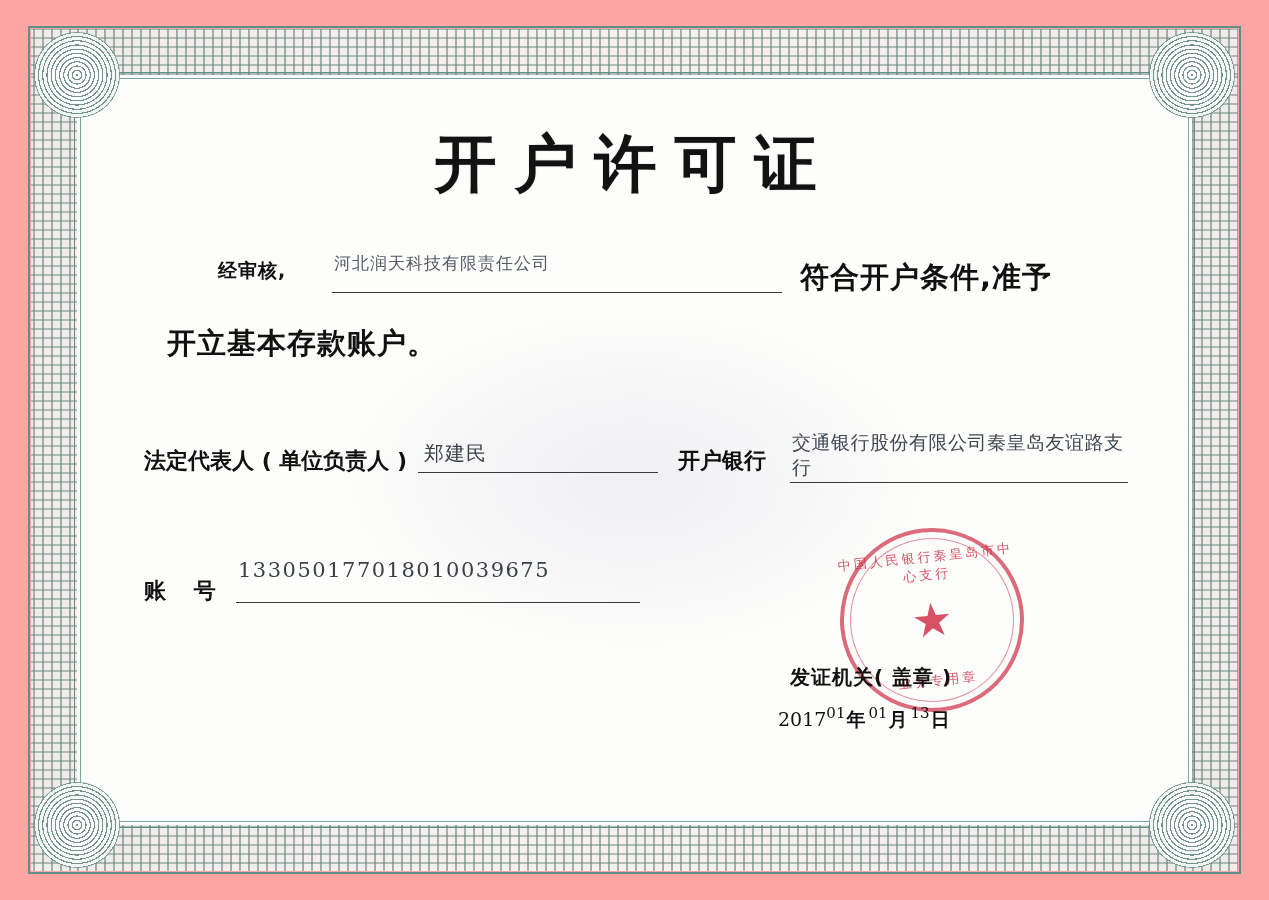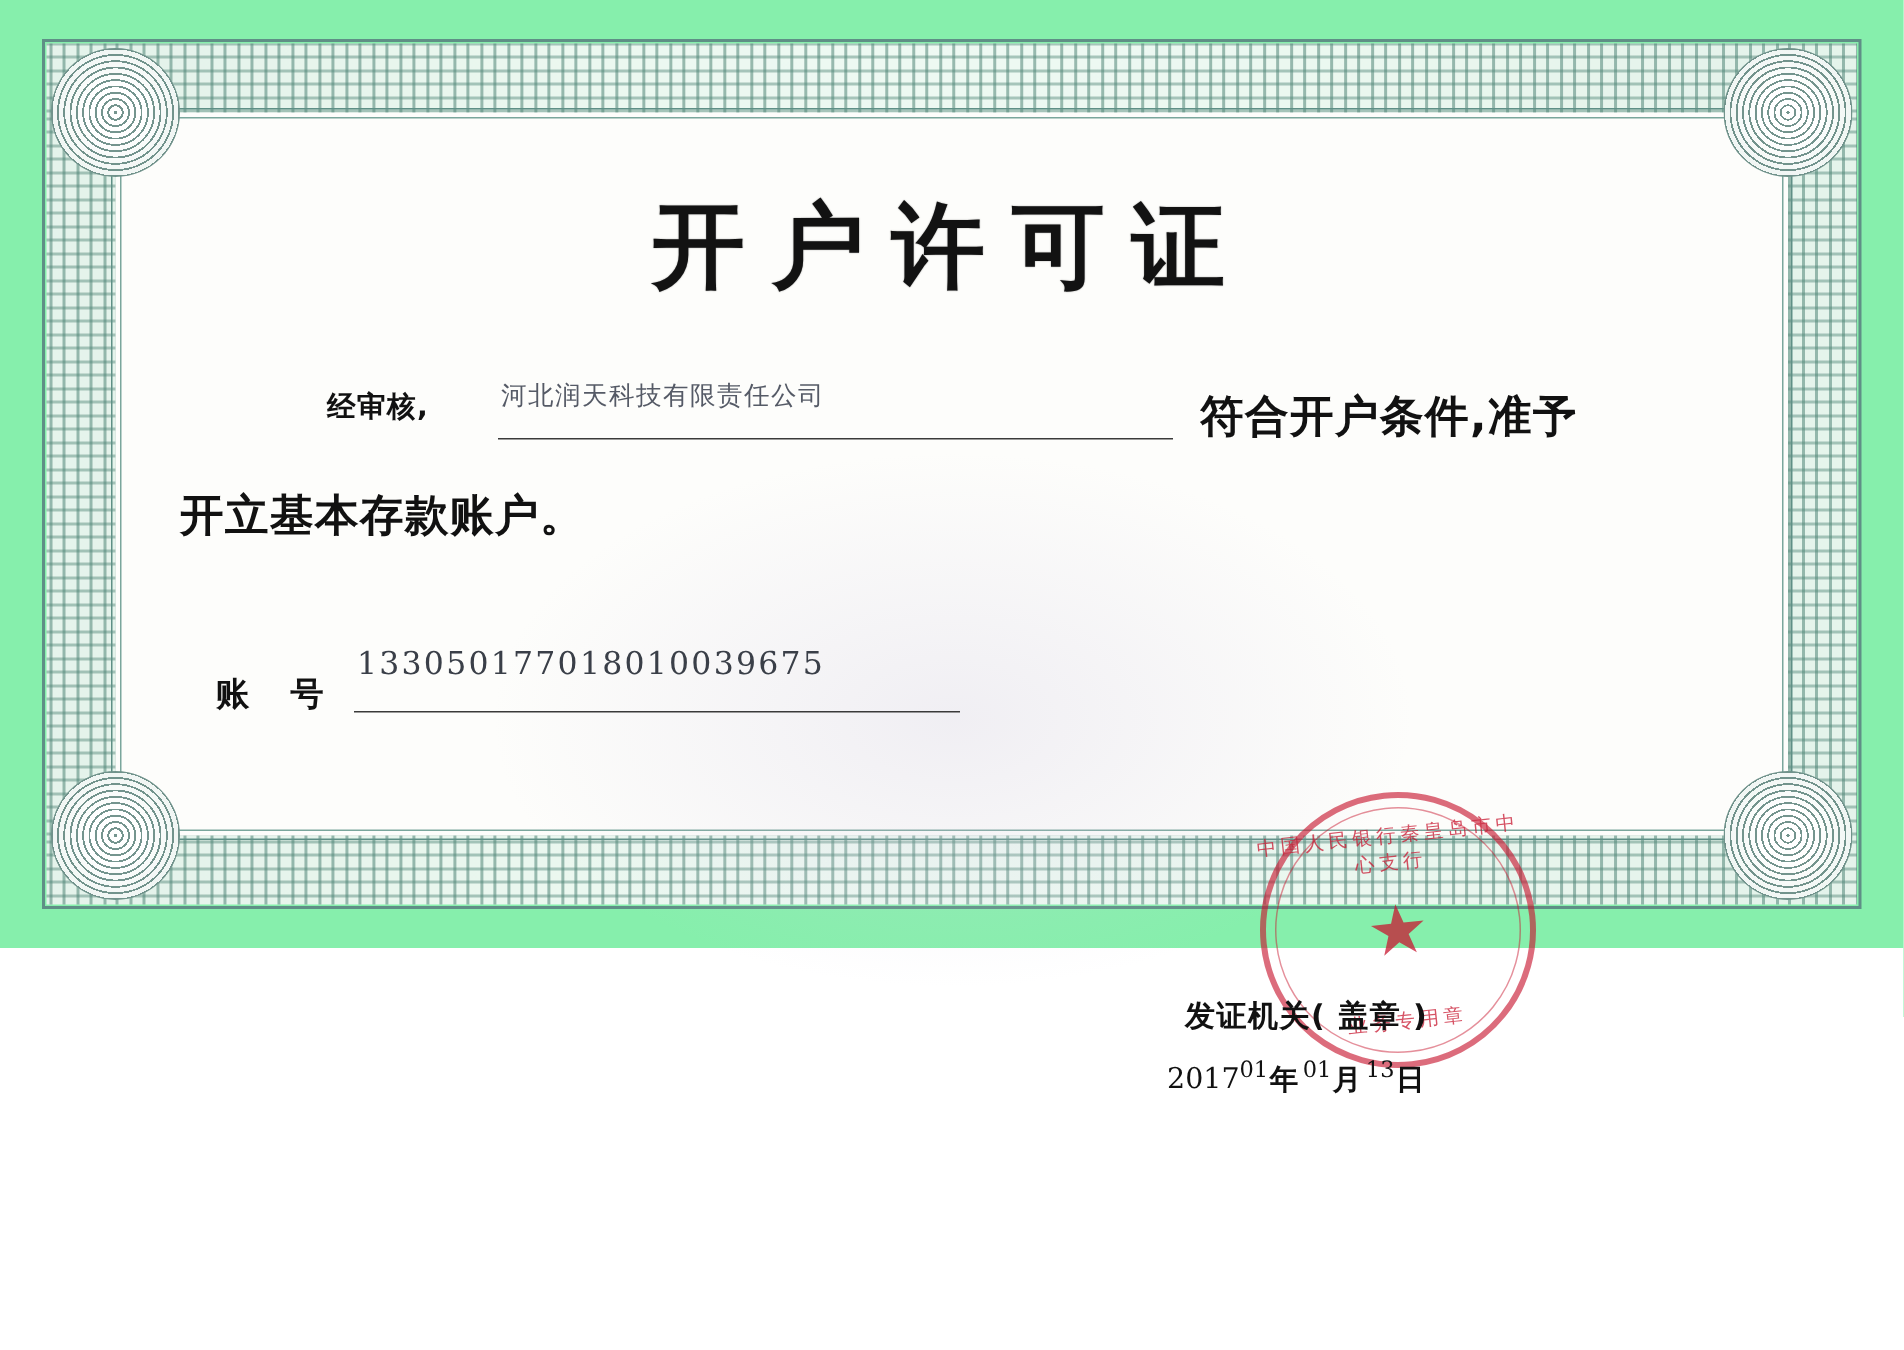--- a/index.html
+++ b/index.html
@@ -10,22 +10,22 @@
     width: 1269px;
     height: 900px;
     background: #ffffff;
     font-family: "Liberation Sans", sans-serif;
     overflow: hidden;
   }
 
   .certificate {
     position: relative;
     width: 1269px;
-    height: 632px;
-    background: #86efac;
+    height: 900px;
+    background: #fca5a5;
     box-sizing: border-box;
   }
 
   
   .border-outer {
     position: absolute;
     left: 28px;
     top: 26px;
     right: 28px;
     bottom: 26px;
@@ -219,21 +219,21 @@
     top: 8px;
     font-size: 29px;
     font-weight: 700;
     color: #111;
     font-family: "DejaVu Sans", sans-serif;
     letter-spacing: 1px;
   }
   .body-line2 {
     position: relative;
     margin-top: 14px;
-    margin-left: 20px;
+    margin-left: 67px;
     font-size: 29px;
     font-weight: 700;
     color: #111;
     font-family: "DejaVu Sans", sans-serif;
     letter-spacing: 1px;
   }
 
   .row-rep {
     position: relative;
     height: 58px;
@@ -437,20 +437,28 @@
 
     <div class="body-line1">
       <span class="txt-reviewed">经审核,</span>
       <span class="company-field"></span>
       <span class="company-name">河北润天科技有限责任公司</span>
       <span class="txt-qualified">符合开户条件,准予</span>
     </div>
 
     <div class="body-line2">开立基本存款账户。</div>
 
+    <div class="row-rep">
+      <span class="rep-label">法定代表人 ( 单位负责人 )</span>
+      <span class="rep-field"></span>
+      <span class="rep-value">郑建民</span>
+      <span class="bank-label">开户银行</span>
+      <span class="bank-field"></span>
+      <span class="bank-value">交通银行股份有限公司秦皇岛友谊路支行</span>
+    </div>
 
     <div class="row-account">
       <span class="account-label">账 号</span>
       <span class="account-field"></span>
       <span class="account-value">133050177018010039675</span>
     </div>
 
     <div class="seal">
       <div class="seal-inner"></div>
       <div class="seal-text-top">中国人民银行秦皇岛市中心支行</div>

